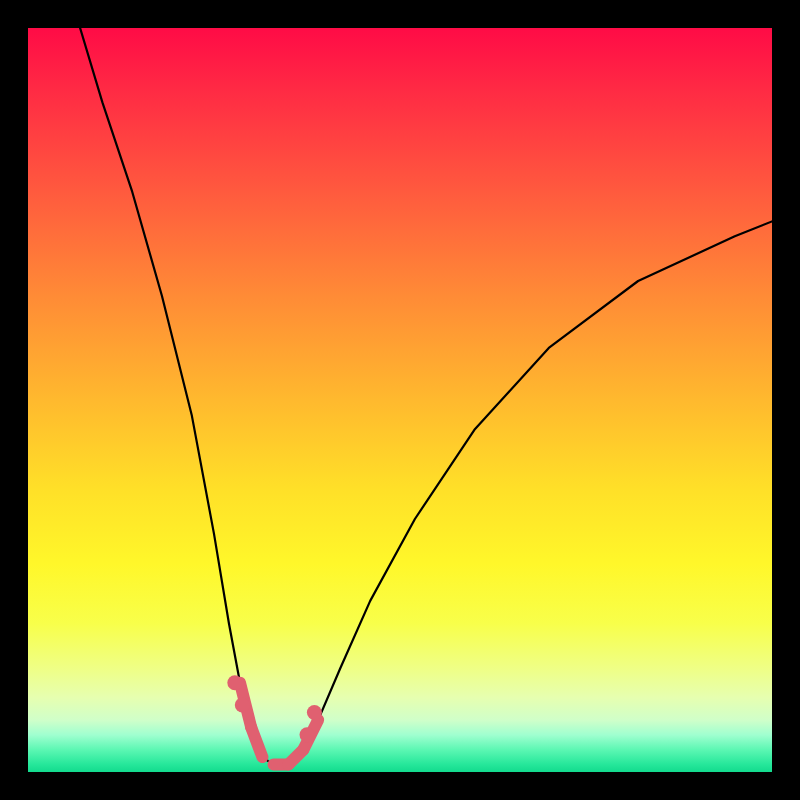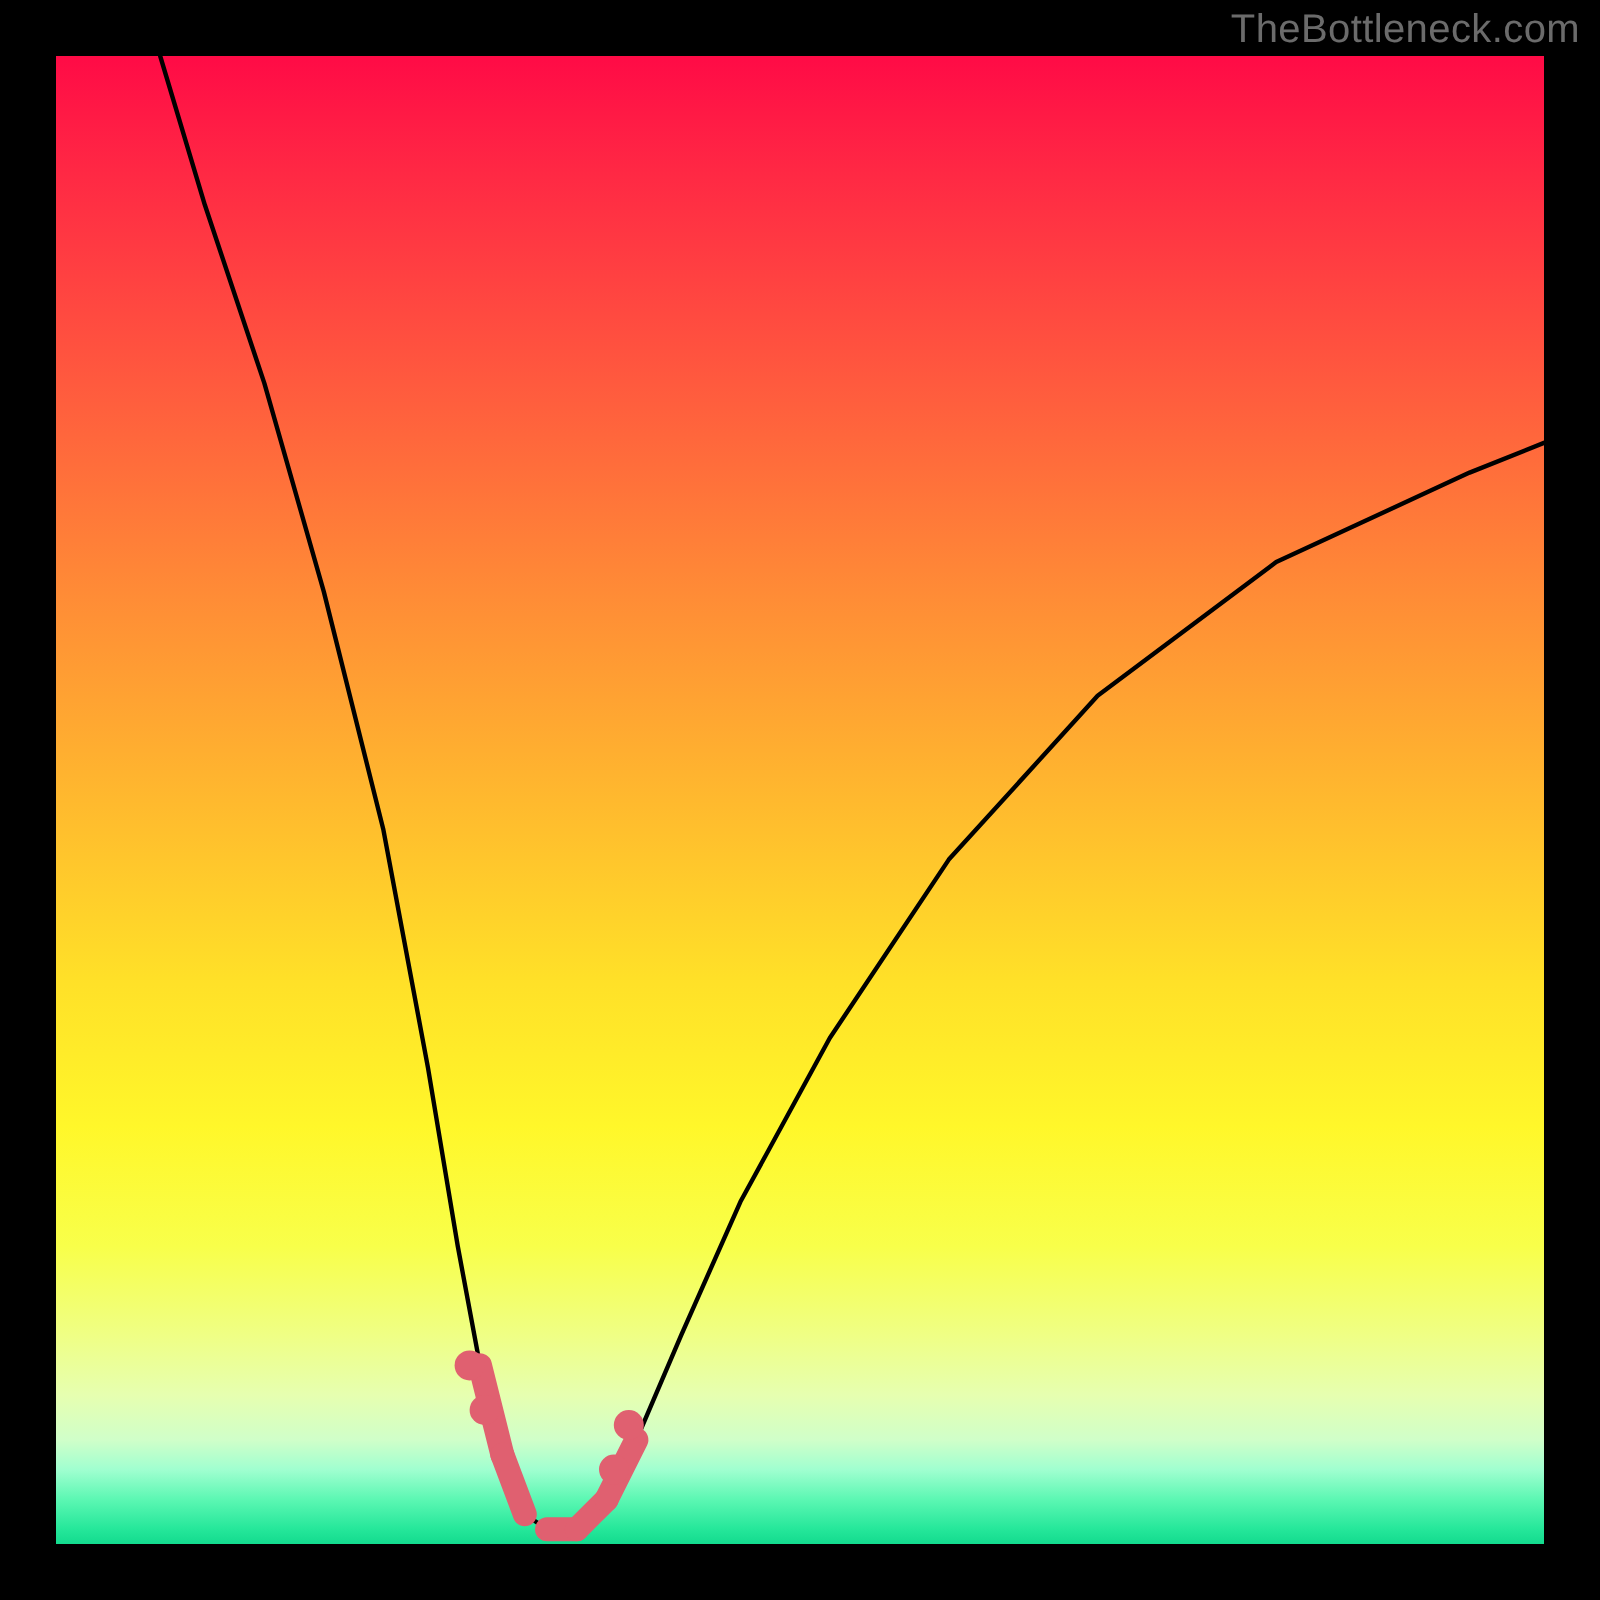--- a/index.html
+++ b/index.html
@@ -65,21 +65,20 @@
     inset: 0;
     width: 100%;
     height: 100%;
   }
 </style>
 </head>
 <body>
 
 <div class="frame">
 
-  <div class="watermark">TheBottleneck.com</div>
 
   <div class="plot-area">
     <div class="gradient"></div>
 
     <svg class="curve" viewBox="0 0 744 744" preserveAspectRatio="none">
 
       <path fill="none" stroke="#000" stroke-width="2.2" stroke-linecap="round" stroke-linejoin="round" d="M52.1 0.0 L74.4 74.4 L104.2 163.7 L133.9 267.8 L163.7 386.9 L186.0 505.9 L200.9 595.2 L212.0 654.7 L223.2 699.4 L234.4 729.1 L245.5 736.6 L260.4 736.6 L275.3 721.7 L290.2 691.9 L312.5 639.8 L342.2 572.9 L386.9 491.0 L446.4 401.8 L520.8 319.9 L610.1 253.0 L706.8 208.3 L744.0 193.4" id="curve-path"></path>
 
       <g id="beads" fill="#e06070" stroke="#e06070" stroke-width="12" stroke-linecap="round">
           <path d="M212.0 654.7 L223.2 699.4"></path>

